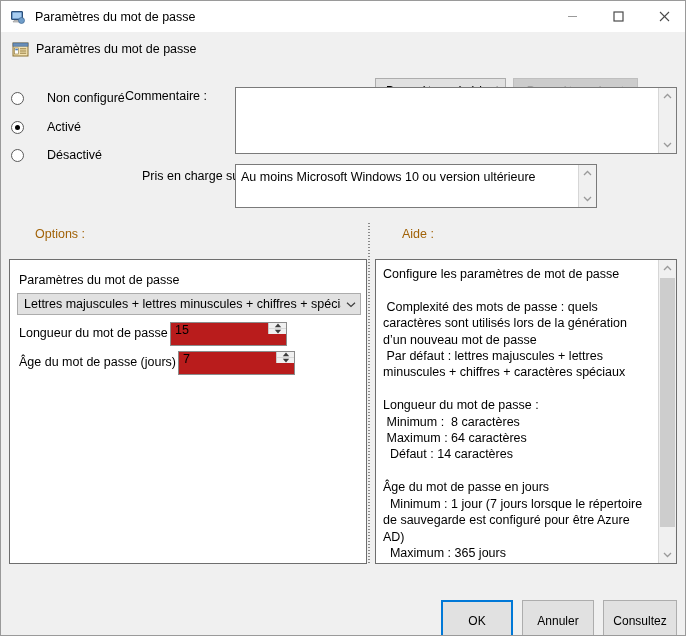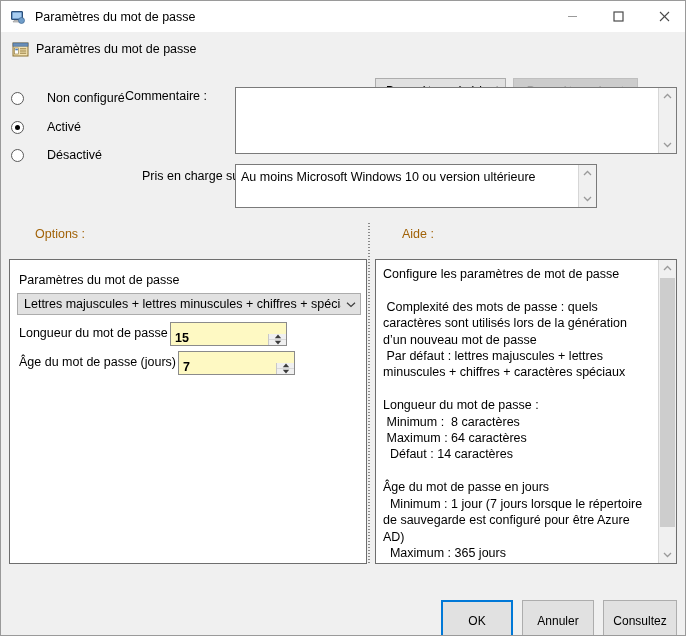--- a/index.html
+++ b/index.html
@@ -250,25 +250,24 @@
     width: 20px;
     display: flex;
     align-items: center;
     justify-content: center;
   }
   .combo .combo-arrow svg { stroke: #3c3c3c; }
 
   .spinner {
     position: absolute;
     box-sizing: border-box;
-    background: #fef9c3;
+    background: #b91c1c;
     border: 1px solid #8b8b8b;
     display: flex;
-    align-items: flex-end;
-    font-weight: bold;
+    align-items: flex-start;
   }
   .spinner .spin-value {
     flex: 1 1 auto;
     padding-left: 4px;
     font-size: 12.5px;
     color: #000000;
     display: flex;
     align-items: center;
   }
   .spinner .spin-buttons {

